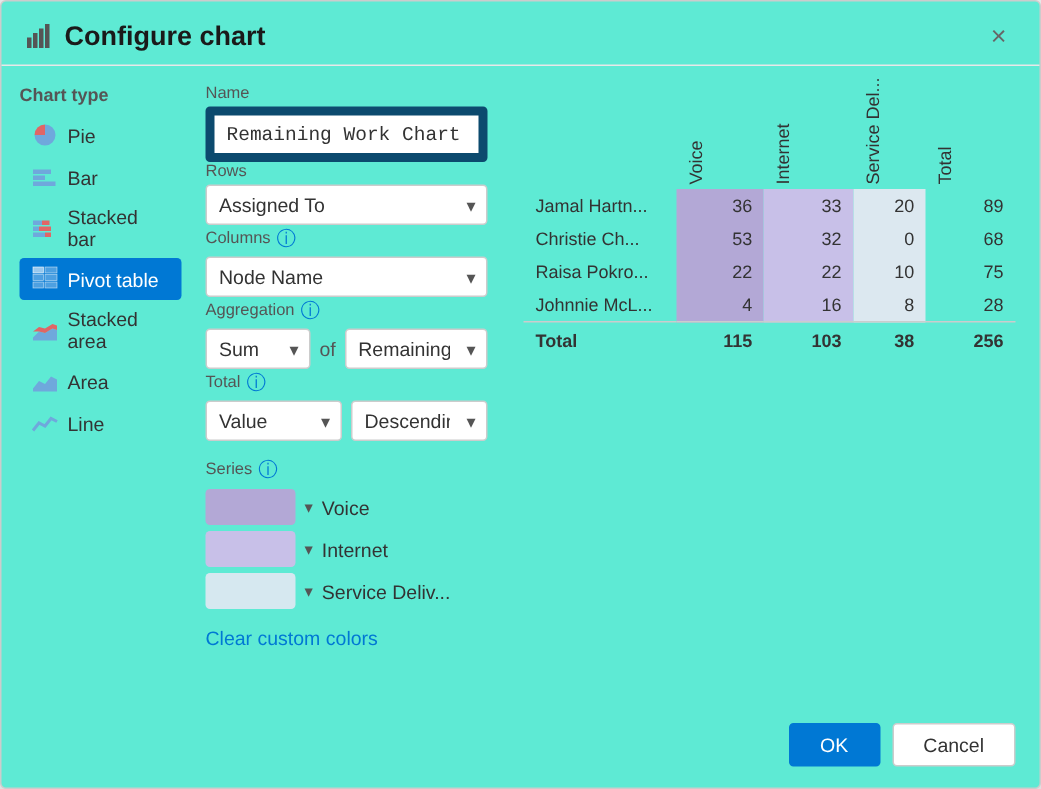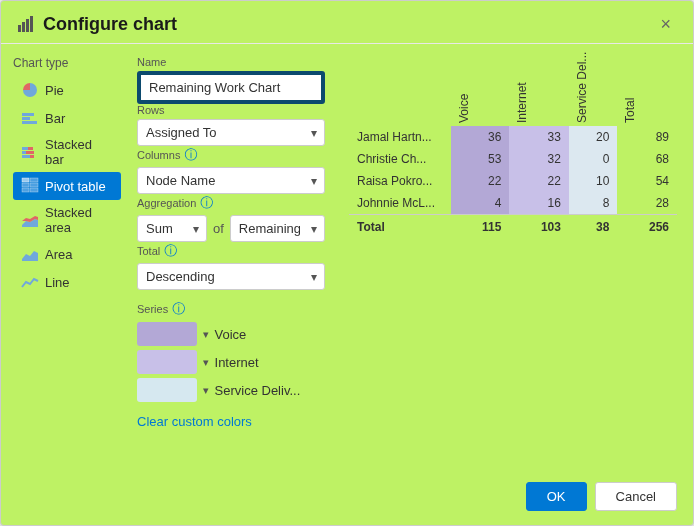--- a/index.html
+++ b/index.html
@@ -6,21 +6,21 @@
     body {
       font-family: 'Segoe UI', Arial, sans-serif;
       font-size: 13px;
       background: #f0f0f0;
       display: flex;
       align-items: center;
       justify-content: center;
       min-height: 100vh;
     }
     .dialog {
-      background: #bef264;
+      background: #5eead4;
       width: 694px;
       min-height: 526px;
       border: 1px solid #ccc;
       box-shadow: 0 4px 20px rgba(0,0,0,0.2);
       border-radius: 4px;
       position: relative;
       display: flex;
       flex-direction: column;
     }
     .dialog-title-bar {
@@ -61,21 +61,21 @@
     
     .chart-type-panel {
       width: 120px;
       padding: 0 0 0 12px;
       flex-shrink: 0;
     }
     .chart-type-label {
       font-size: 12px;
       color: #555;
       margin-bottom: 6px;
-      font-weight: 400;
+      font-weight: 700;
     }
     .chart-type-item {
       display: flex;
       align-items: center;
       padding: 5px 8px;
       border-radius: 3px;
       cursor: pointer;
       color: #333;
       font-size: 13px;
       gap: 6px;
@@ -102,25 +102,26 @@
       color: #555;
       margin-bottom: 3px;
       display: flex;
       align-items: center;
       gap: 4px;
     }
     .field-label:first-child { margin-top: 0; }
     .text-input {
       width: 100%;
       padding: 5px 8px;
-      border: 4px solid #0c4a6e;
+      border: 6px solid #0c4a6e;
       border-radius: 3px;
       font-size: 13px;
       color: #333;
       outline: none;
+      font-family: Liberation Mono, monospace;
     }
     .select-wrap {
       position: relative;
       width: 100%;
     }
     .select-wrap select {
       width: 100%;
       padding: 5px 24px 5px 8px;
       border: 1px solid #ccc;
       border-radius: 3px;
@@ -423,20 +424,26 @@
             <option>Hours</option>
           </select>
         </div>
       </div>
 
       <div class="field-label">
         <span>Total</span>
         <span class="info-icon">ⓘ</span>
       </div>
       <div class="sort-row">
+        <div class="select-wrap">
+          <select>
+            <option>Value</option>
+            <option>Label</option>
+          </select>
+        </div>
         <div class="select-wrap">
           <select>
             <option>Ascending</option>
             <option selected="">Descending</option>
           </select>
         </div>
       </div>
 
       <div class="series-label">
         <span>Series</span>
@@ -486,21 +493,21 @@
             <td class="cell-voice">53</td>
             <td class="cell-internet">32</td>
             <td class="cell-service">0</td>
             <td class="cell-total">68</td>
           </tr>
           <tr>
             <td class="row-label">Raisa Pokro...</td>
             <td class="cell-voice">22</td>
             <td class="cell-internet">22</td>
             <td class="cell-service">10</td>
-            <td class="cell-total">54</td>
+            <td class="cell-total">75</td>
           </tr>
           <tr>
             <td class="row-label">Johnnie McL...</td>
             <td class="cell-voice">4</td>
             <td class="cell-internet">16</td>
             <td class="cell-service">8</td>
             <td class="cell-total">28</td>
           </tr>
           <tr class="total-row">
             <td class="row-label">Total</td>

